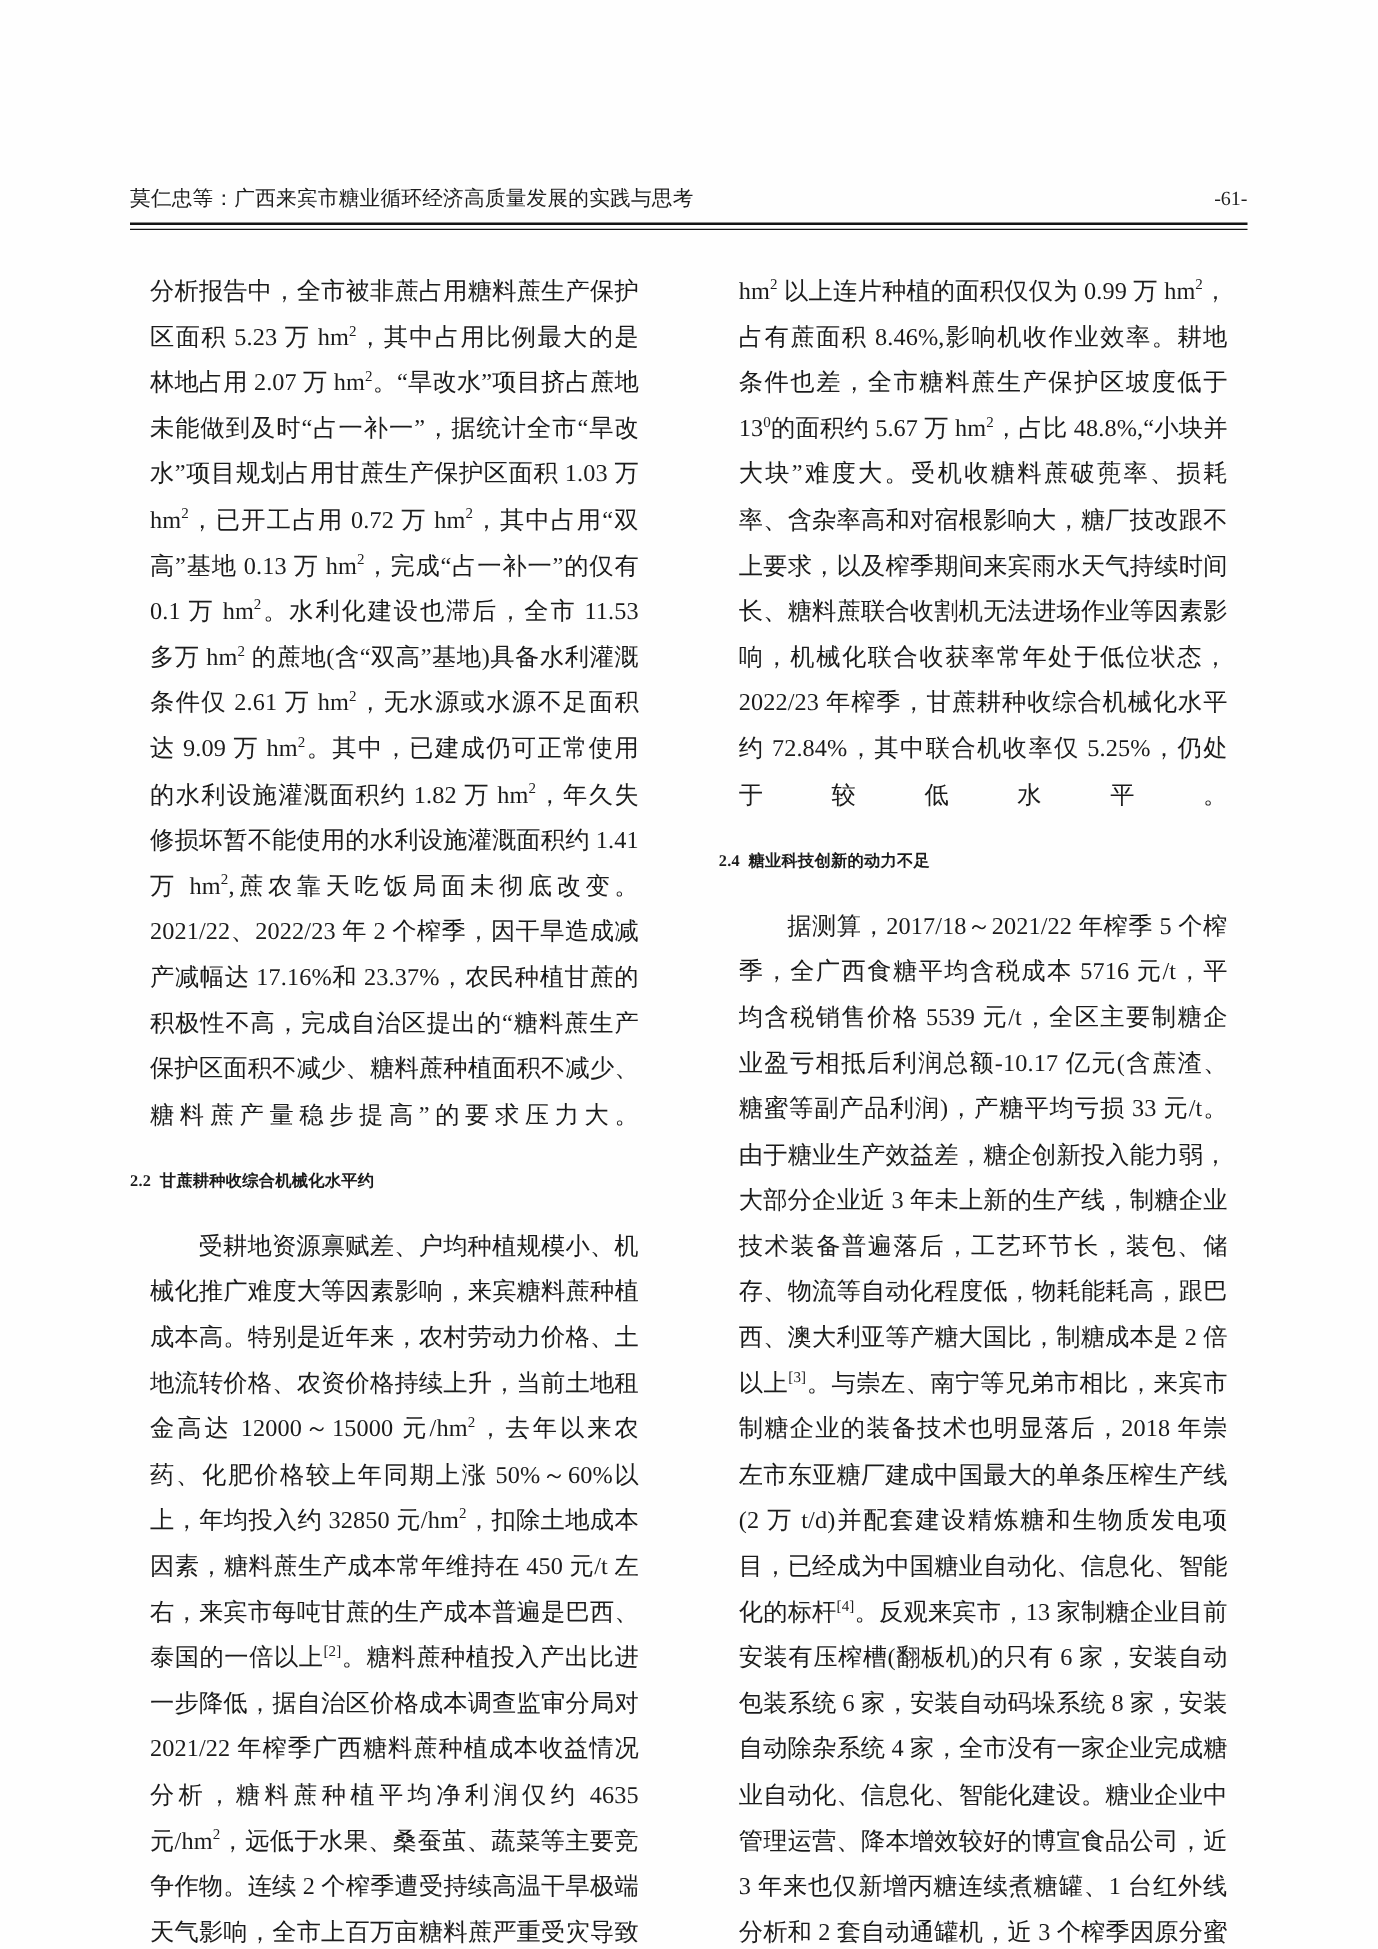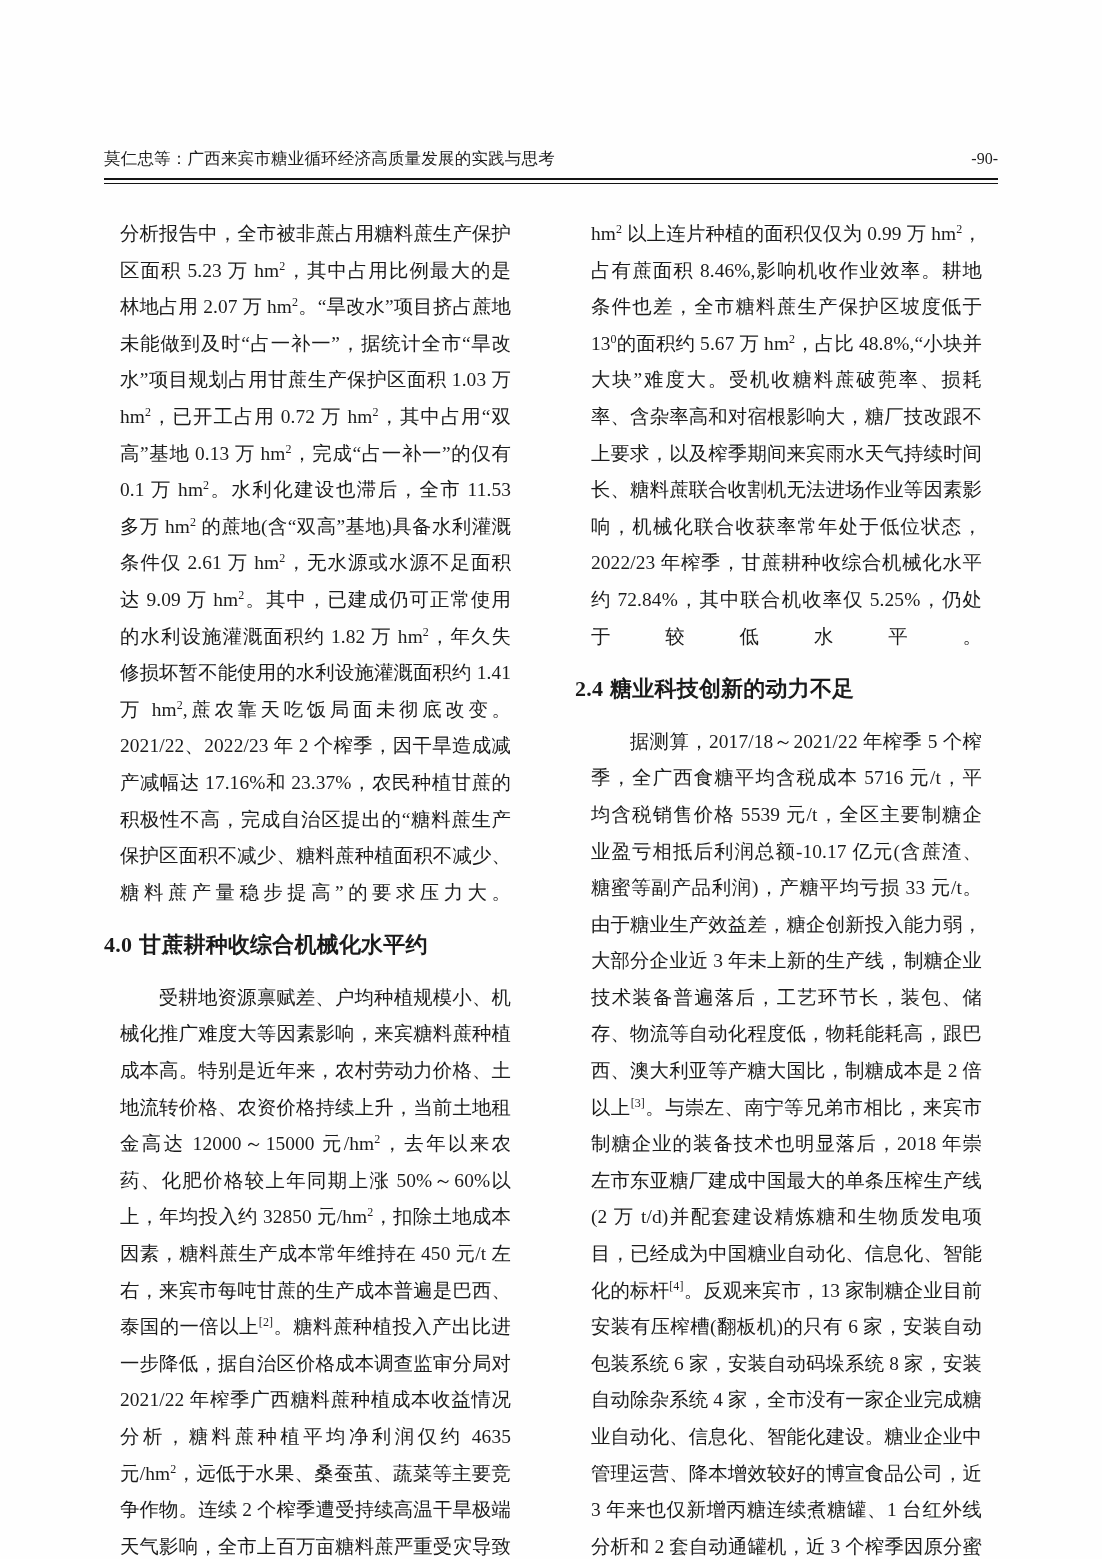--- a/index.html
+++ b/index.html
@@ -76,21 +76,21 @@
     letter-spacing: 0.1px;
   }
   p.para.indent {
     text-indent: 2em;
   }
   p.para.last-justify {
     text-align-last: justify;
   }
   h3.section {
     margin: 0;
-    font-size: 22px;
+    font-size: 13px;
     line-height: 36.6px;
     font-weight: bold;
     font-family: "Liberation Sans", "DejaVu Sans", sans-serif;
     letter-spacing: 0.2px;
   }
   h3.section .num {
     font-family: "Liberation Serif", "DejaVu Serif", serif;
     font-weight: bold;
     margin-right: 7px;
   }
@@ -100,33 +100,33 @@
     line-height: 0;
   }
 </style>
 </head>
 <body>
 
 <div class="page">
 
   <div class="header-band">
     <div class="header-title">莫仁忠等：广西来宾市糖业循环经济高质量发展的实践与思考</div>
-    <div class="header-page">-90-</div>
+    <div class="header-page">-61-</div>
   </div>
 
   <div class="rule-wrap">
     <div class="rule-thick"></div>
     <div class="rule-gap"></div>
     <div class="rule-thin"></div>
   </div>
 
   <div class="columns">
     <div class="col" id="left-col">
         <p class="para last-justify">分析报告中，全市被非蔗占用糖料蔗生产保护区面积 5.23 万 hm<sup>2</sup>，其中占用比例最大的是林地占用 2.07 万 hm<sup>2</sup>。“旱改水”项目挤占蔗地未能做到及时“占一补一”，据统计全市“旱改水”项目规划占用甘蔗生产保护区面积 1.03 万 hm<sup>2</sup>，已开工占用 0.72 万 hm<sup>2</sup>，其中占用“双高”基地 0.13 万 hm<sup>2</sup>，完成“占一补一”的仅有 0.1 万 hm<sup>2</sup>。水利化建设也滞后，全市 11.53 多万 hm<sup>2</sup> 的蔗地(含“双高”基地)具备水利灌溉条件仅 2.61 万 hm<sup>2</sup>，无水源或水源不足面积达 9.09 万 hm<sup>2</sup>。其中，已建成仍可正常使用的水利设施灌溉面积约 1.82 万 hm<sup>2</sup>，年久失修损坏暂不能使用的水利设施灌溉面积约 1.41 万 hm<sup>2</sup>,蔗农靠天吃饭局面未彻底改变。2021/22、2022/23 年 2 个榨季，因干旱造成减产减幅达 17.16%和 23.37%，农民种植甘蔗的积极性不高，完成自治区提出的“糖料蔗生产保护区面积不减少、糖料蔗种植面积不减少、糖料蔗产量稳步提高”的要求压力大。</p>
-        <h3 class="section"><span class="num">4.0</span><span>甘蔗耕种收综合机械化水平约</span></h3>
+        <h3 class="section"><span class="num">2.2</span><span>甘蔗耕种收综合机械化水平约</span></h3>
         <p class="para indent last-justify">受耕地资源禀赋差、户均种植规模小、机械化推广难度大等因素影响，来宾糖料蔗种植成本高。特别是近年来，农村劳动力价格、土地流转价格、农资价格持续上升，当前土地租金高达 12000～15000 元/hm<sup>2</sup>，去年以来农药、化肥价格较上年同期上涨 50%～60%以上，年均投入约 32850 元/hm<sup>2</sup>，扣除土地成本因素，糖料蔗生产成本常年维持在 450 元/t 左右，来宾市每吨甘蔗的生产成本普遍是巴西、泰国的一倍以上<sup>[2]</sup>。糖料蔗种植投入产出比进一步降低，据自治区价格成本调查监审分局对 2021/22 年榨季广西糖料蔗种植成本收益情况分析，糖料蔗种植平均净利润仅约 4635 元/hm<sup>2</sup>，远低于水果、桑蚕茧、蔬菜等主要竞争作物。连续 2 个榨季遭受持续高温干旱极端天气影响，全市上百万亩糖料蔗严重受灾导致大幅度减产，糖料蔗种植投入产出比进一步降低，农民种植甘蔗意愿较弱，一些农民宁愿自己改种或流转给别人种植桉树、水果等作物。</p>
         <h3 class="section"></h3>
       </div>
     <div class="col" id="right-col">
         <p class="para last-justify">hm<sup>2</sup> 以上连片种植的面积仅仅为 0.99 万 hm<sup>2</sup>，占有蔗面积 8.46%,影响机收作业效率。耕地条件也差，全市糖料蔗生产保护区坡度低于 13<sup>0</sup>的面积约 5.67 万 hm<sup>2</sup>，占比 48.8%,“小块并大块”难度大。受机收糖料蔗破蔸率、损耗率、含杂率高和对宿根影响大，糖厂技改跟不上要求，以及榨季期间来宾雨水天气持续时间长、糖料蔗联合收割机无法进场作业等因素影响，机械化联合收获率常年处于低位状态，2022/23 年榨季，甘蔗耕种收综合机械化水平约 72.84%，其中联合机收率仅 5.25%，仍处于较低水平。</p>
         <h3 class="section"><span class="num">2.4</span><span>糖业科技创新的动力不足</span></h3>
         <p class="para indent last-justify">据测算，2017/18～2021/22 年榨季 5 个榨季，全广西食糖平均含税成本 5716 元/t，平均含税销售价格 5539 元/t，全区主要制糖企业盈亏相抵后利润总额-10.17 亿元(含蔗渣、糖蜜等副产品利润)，产糖平均亏损 33 元/t。由于糖业生产效益差，糖企创新投入能力弱，大部分企业近 3 年未上新的生产线，制糖企业技术装备普遍落后，工艺环节长，装包、储存、物流等自动化程度低，物耗能耗高，跟巴西、澳大利亚等产糖大国比，制糖成本是 2 倍以上<sup>[3]</sup>。与崇左、南宁等兄弟市相比，来宾市制糖企业的装备技术也明显落后，2018 年崇左市东亚糖厂建成中国最大的单条压榨生产线(2 万 t/d)并配套建设精炼糖和生物质发电项目，已经成为中国糖业自动化、信息化、智能化的标杆<sup>[4]</sup>。反观来宾市，13 家制糖企业目前安装有压榨槽(翻板机)的只有 6 家，安装自动包装系统 6 家，安装自动码垛系统 8 家，安装自动除杂系统 4 家，全市没有一家企业完成糖业自动化、信息化、智能化建设。糖业企业中管理运营、降本增效较好的博宣食品公司，近 3 年来也仅新增丙糖连续煮糖罐、1 台红外线分析和 2 套自动通罐机，近 3 个榨季因原分蜜机的装机容量小而导致日平均榨量偏低，能耗偏高，蔗渣打包率低。</p>
         <h3 class="section"><span class="num">1.8</span><span>糖业产业价值链还不够完善</span></h3>
         <p class="para indent">据有关方面估算，来宾糖业除食糖以外的产业链产值潜力在 200 亿元以上，而现有规模只达到 100 亿元。多数糖厂只单纯生产白砂糖，没有其他产品，竞争力弱，抗风险能力低。甘蔗渣的综合利用也仅限于制浆、环保餐具和纸产业链等，对甘蔗渣高值化应用的如人造地板、聚氨酯材料、</p>
       </div>

